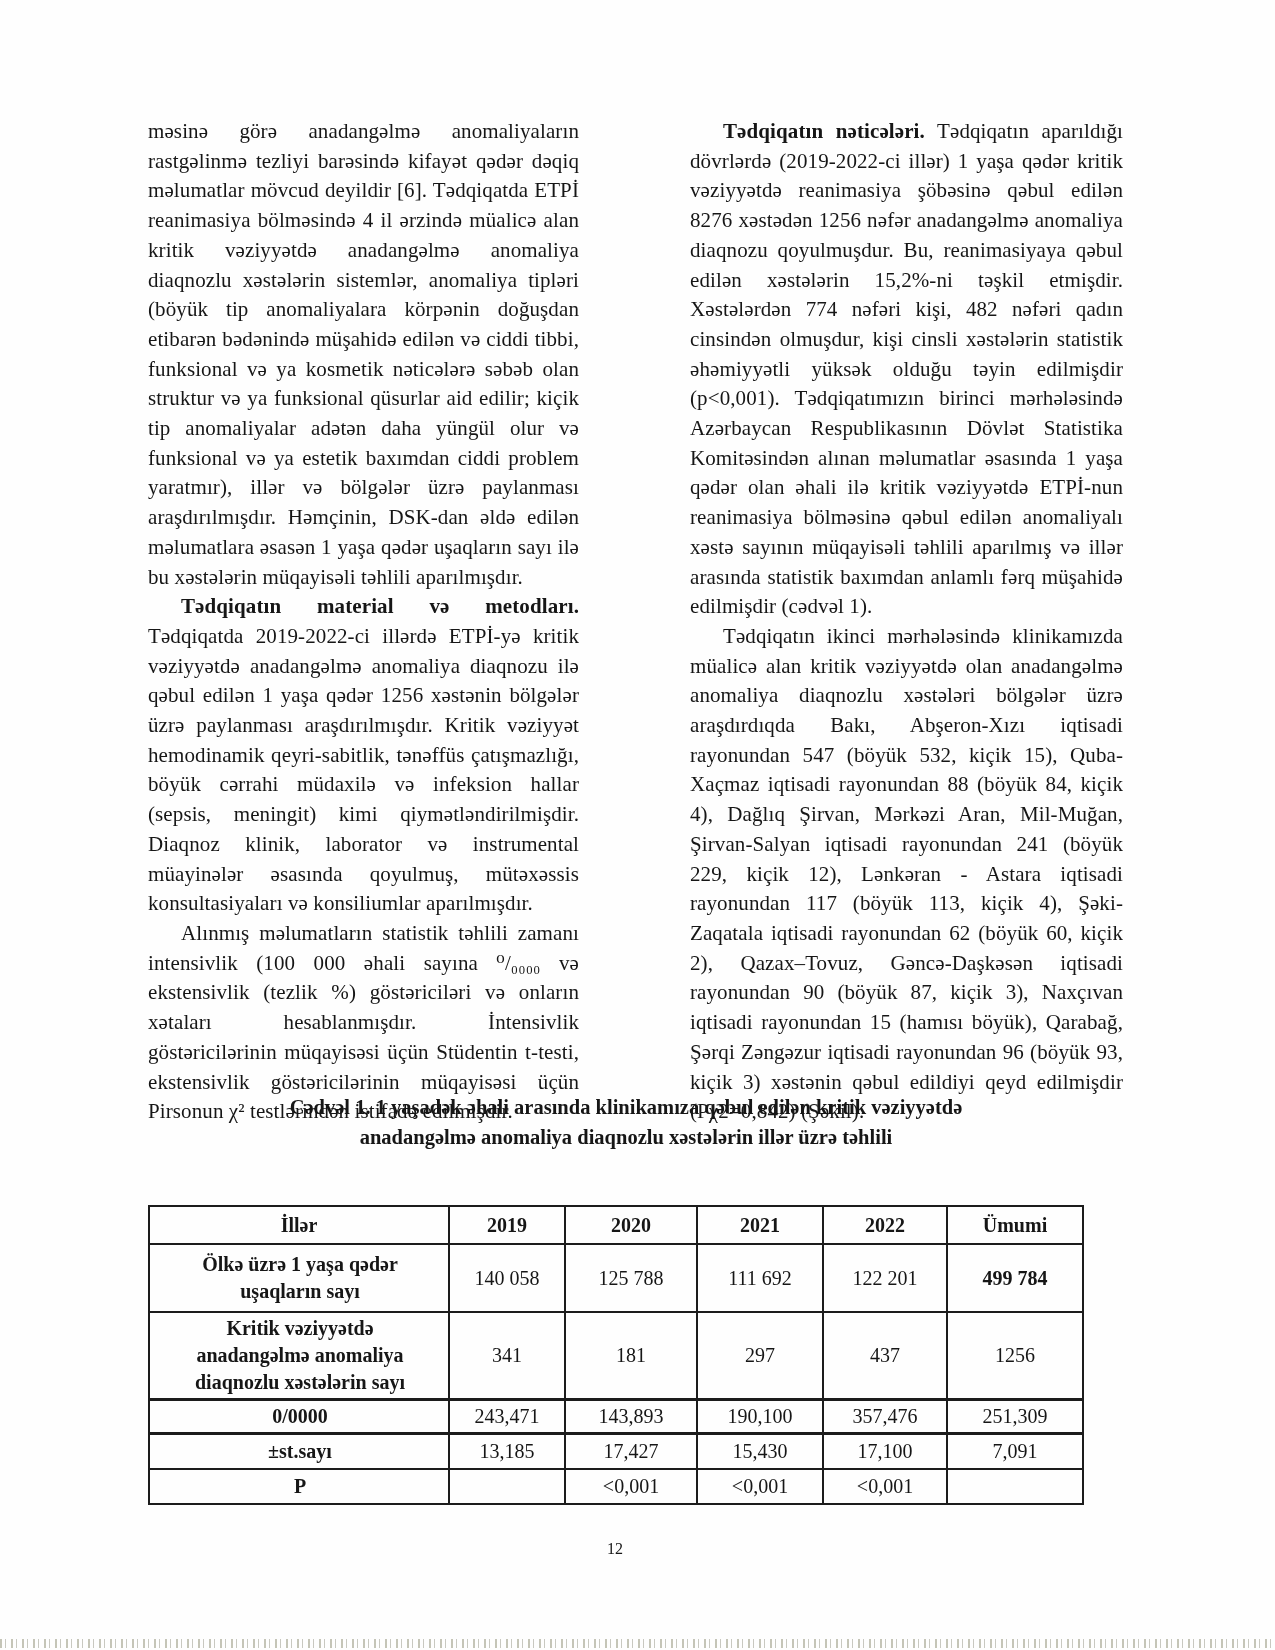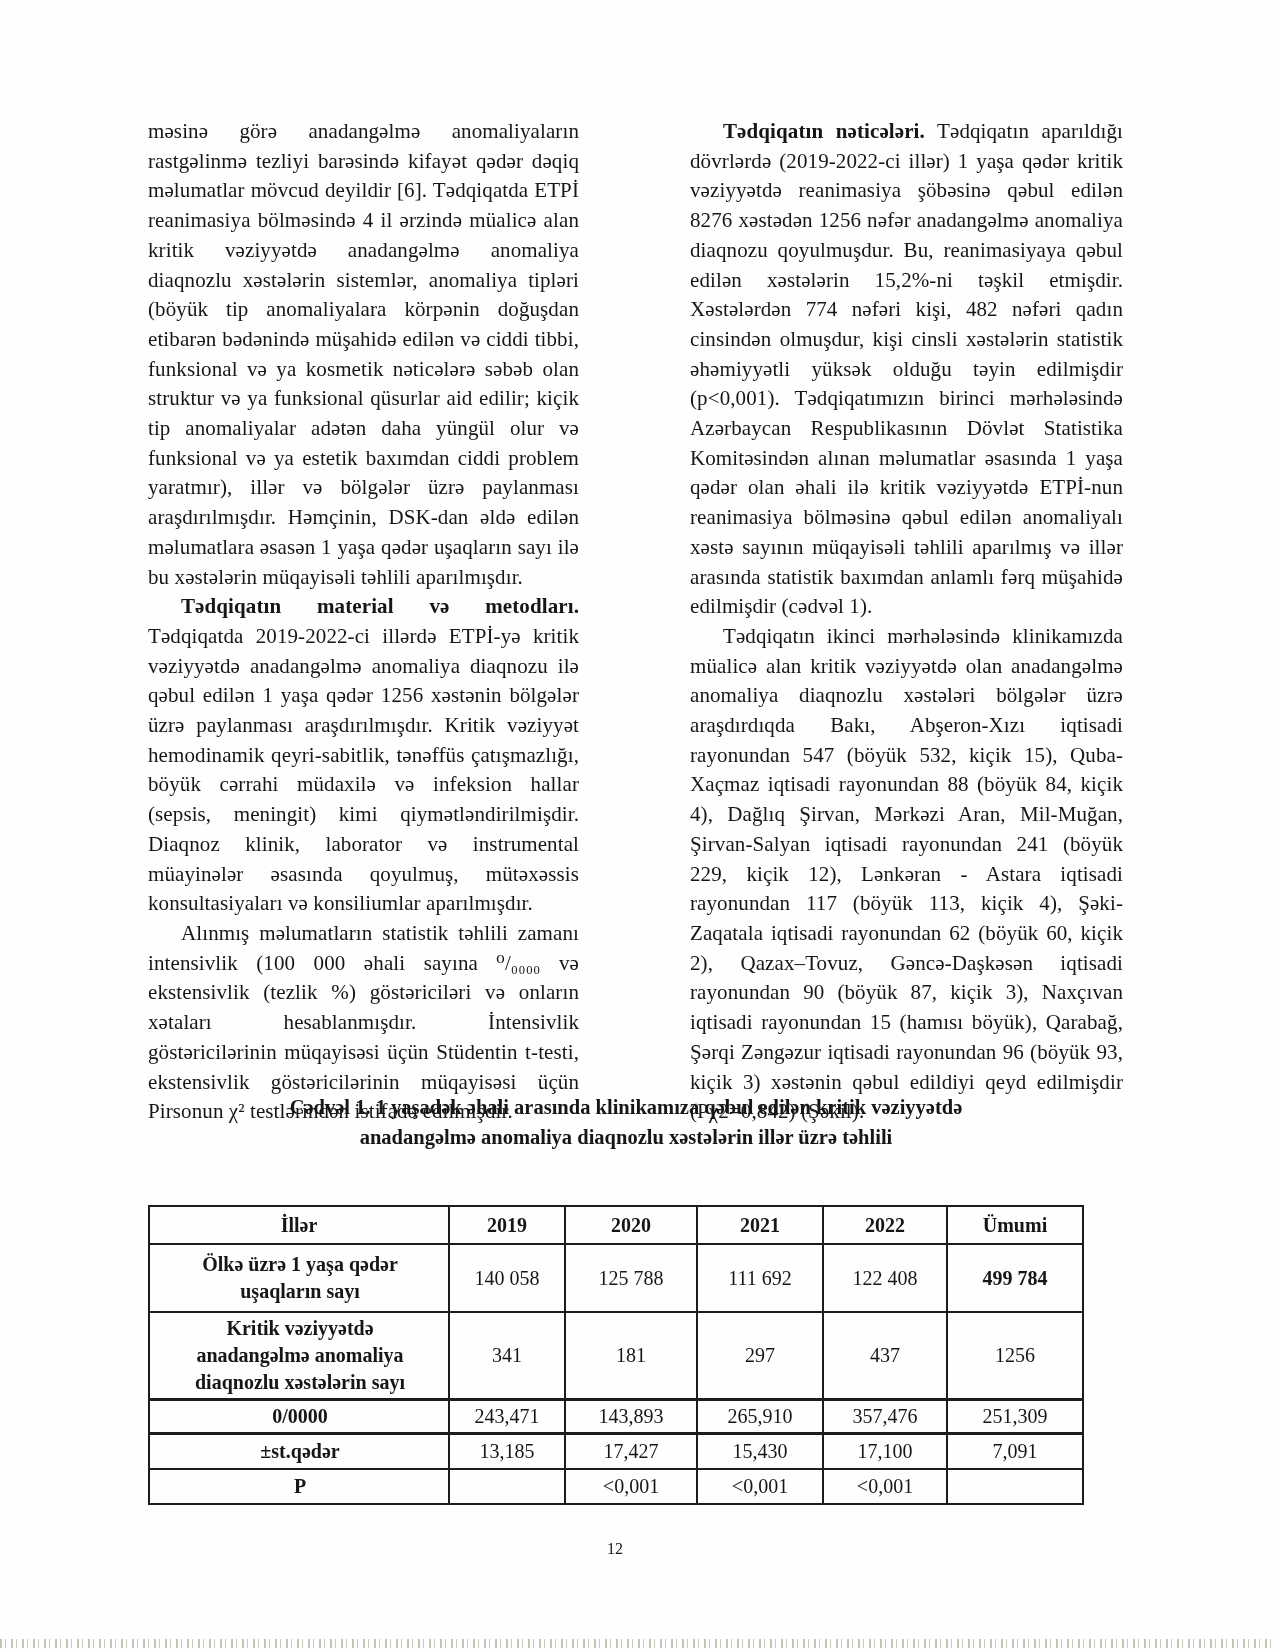--- a/index.html
+++ b/index.html
@@ -135,43 +135,43 @@
         <th>Ümumi</th>
       </tr>
     </thead>
     <tbody>
       <tr class="r1">
         <td class="label">Ölkə üzrə 1 yaşa qədər
 uşaqların sayı</td>
         <td>140 058</td>
         <td>125 788</td>
         <td>111 692</td>
-        <td>122 408</td>
+        <td>122 201</td>
         <td class="strong">499 784</td>
       </tr>
       <tr class="r2">
         <td class="label">Kritik vəziyyətdə
 anadangəlmə anomaliya
 diaqnozlu xəstələrin sayı</td>
         <td>341</td>
         <td>181</td>
         <td>297</td>
         <td>437</td>
         <td>1256</td>
       </tr>
       <tr class="r3">
         <td class="label">0/0000</td>
         <td>243,471</td>
         <td>143,893</td>
-        <td>265,910</td>
+        <td>190,100</td>
         <td>357,476</td>
         <td>251,309</td>
       </tr>
       <tr class="r4">
-        <td class="label">±st.qədər</td>
+        <td class="label">±st.sayı</td>
         <td>13,185</td>
         <td>17,427</td>
         <td>15,430</td>
         <td>17,100</td>
         <td>7,091</td>
       </tr>
       <tr class="r5">
         <td class="label">P</td>
         <td></td>
         <td>&lt;0,001</td>

